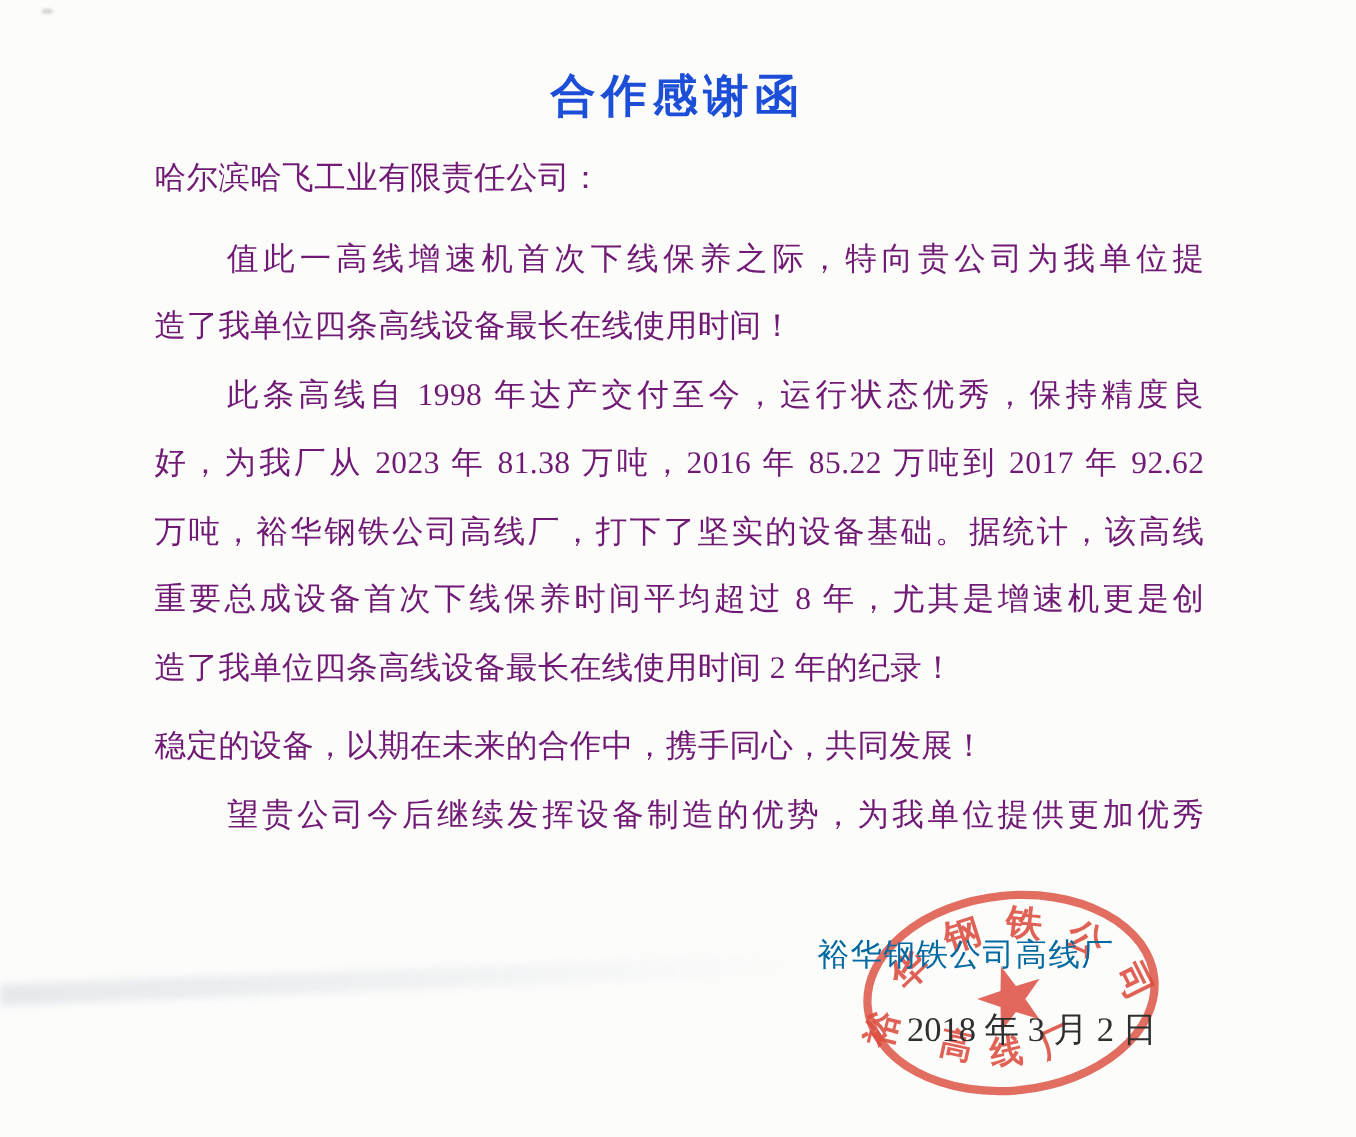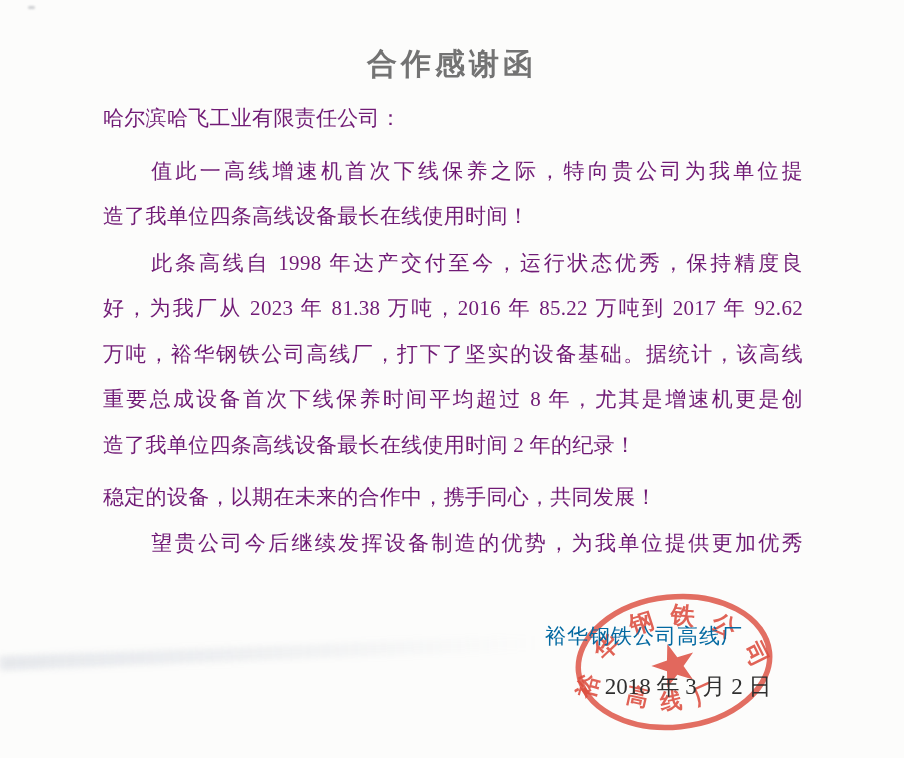--- a/index.html
+++ b/index.html
@@ -9,37 +9,37 @@
     font-family:"Liberation Serif","DejaVu Serif",serif;
     overflow:hidden;
   }
   .page {
     position:relative; width:904px; height:758px;
     background:#fcfcfb;
   }
   .title {
     position:absolute; top:44px; left:102px; width:700px;
     text-align:center; font-size:30px; font-weight:bold;
-    letter-spacing:4px; color:#737373;
+    letter-spacing:4px; color:#1d4ed8;
   }
   .body-text {
     position:absolute; left:103px; top:96px; width:700px;
     color:#701a75; font-size:21px; letter-spacing:0.3px;
   }
   .line {
     line-height:45.5px; text-align:left; white-space:nowrap;
   }
   .fill {
     white-space:normal;
     text-align:justify; text-align-last:justify;
     text-justify:inter-character;
     overflow:hidden; height:45.5px;
   }
   .indent { text-indent:2.3em; }
-  .para-1 { margin-top:8px;font-family:Liberation Mono, monospace; }
+  .para-1 { margin-top:8px; }
   .para-3 { margin-top:7px; }
   .signature {
     position:absolute; left:538px; top:622px; width:212px;
     text-align:center; font-size:21px; color:#0369a1; letter-spacing:1px;
   }
   .date {
     position:absolute; left:593px; top:671px; width:190px;
     text-align:center; font-size:23px; color:#2f2f2f;
   }
   .stamp {

